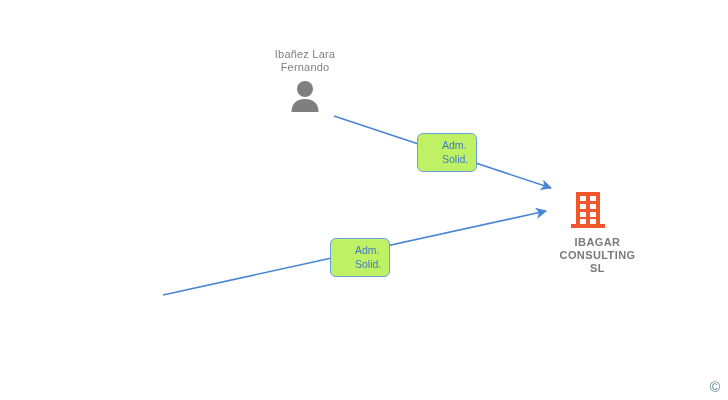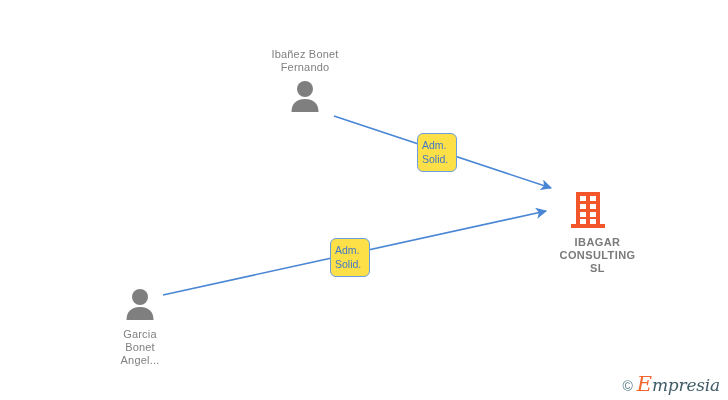--- a/index.html
+++ b/index.html
@@ -57,27 +57,27 @@
   .node.person .node-label { order: 1; margin-bottom: 6px; }
   .node.person .node-icon  { order: 2; }
   
   .node.company-node .node-icon  { order: 1; margin-bottom: 4px; }
   .node.company-node .node-label { order: 2; }
 
   
   .edge-label {
     position: absolute;
     box-sizing: border-box;
-    background: #fde047;
+    background: #bef264;
     border: 1px solid #6b9ede;
     border-radius: 6px;
     color: #4479c4;
     font-size: 10.5px;
     line-height: 14px;
-    padding: 4px 8px 5px 4px;
+    padding: 4px 8px 5px 24px;
     text-align: left;
     white-space: pre-line;
     z-index: 5;
   }
 
   
   #watermark {
     position: absolute;
     right: 8px;
     bottom: 6px;
@@ -121,41 +121,30 @@
     <line x1="163" y1="295" x2="546" y2="211" stroke="#4a86d4" stroke-width="1.6" marker-end="url(#arrow)"></line>
   </svg>
 
   <div class="edge-label" style="left:417px; top:133px;">Adm.
 Solid.</div>
 
   <div class="edge-label" style="left:330px; top:238px;">Adm.
 Solid.</div>
 
   <div class="node person" style="left:305px; top:48px;">
-    <div class="node-label">Ibañez Bonet
+    <div class="node-label">Ibañez Lara
 Fernando</div>
     <div class="node-icon">
       <svg width="36" height="32" viewBox="0 0 36 32" xmlns="http://www.w3.org/2000/svg">
         <circle cx="18" cy="9" r="8" fill="#7f7f7f"></circle>
         <path d="M18 19 C 8.5 19 4.5 24.5 4.5 32 L 31.5 32 C 31.5 24.5 27.5 19 18 19 Z" fill="#7f7f7f"></path>
       </svg>
     </div>
   </div>
 
-  <div class="node person" style="left:140px; top:288px;">
-    <div class="node-icon" style="order:1; margin-bottom:4px;">
-      <svg width="36" height="32" viewBox="0 0 36 32" xmlns="http://www.w3.org/2000/svg">
-        <circle cx="18" cy="9" r="8" fill="#7f7f7f"></circle>
-        <path d="M18 19 C 8.5 19 4.5 24.5 4.5 32 L 31.5 32 C 31.5 24.5 27.5 19 18 19 Z" fill="#7f7f7f"></path>
-      </svg>
-    </div>
-    <div class="node-label" style="order:2; margin-bottom:0;">Garcia
-Bonet
-Angel...</div>
-  </div>
 
   <div class="node company-node" style="left:588px; top:192px;">
     <div class="node-icon">
       <svg width="34" height="36" viewBox="0 0 34 36" xmlns="http://www.w3.org/2000/svg">
 
         <rect x="5" y="0" width="24" height="32" fill="#f2562a"></rect>
 
         <rect x="0" y="32" width="34" height="4" fill="#f2562a"></rect>
 
         <rect x="9" y="4" width="6" height="5" fill="#ffffff"></rect>
@@ -169,16 +158,15 @@
         <rect x="19" y="27" width="6" height="5" fill="#ffffff"></rect>
       </svg>
     </div>
     <div class="node-label company">IBAGAR
 CONSULTING
 SL</div>
   </div>
 
   <div id="watermark">
     <span class="copy">©</span>
-    <span class="brand"><span class="cap">E</span><span>mpresia</span></span>
   </div>
 
 </div>
 
 </body></html>

